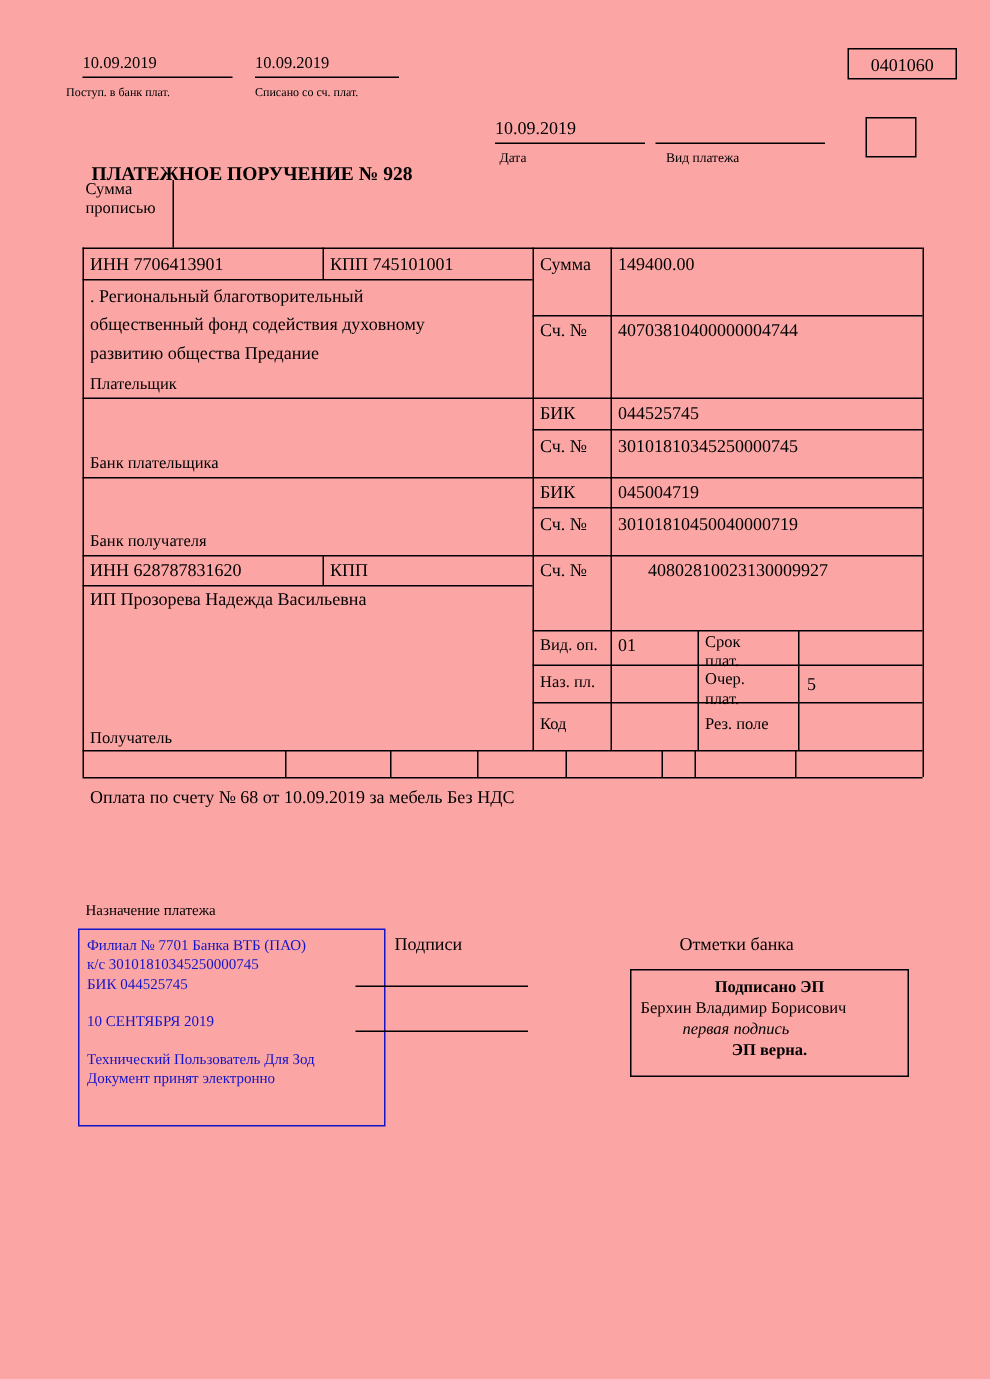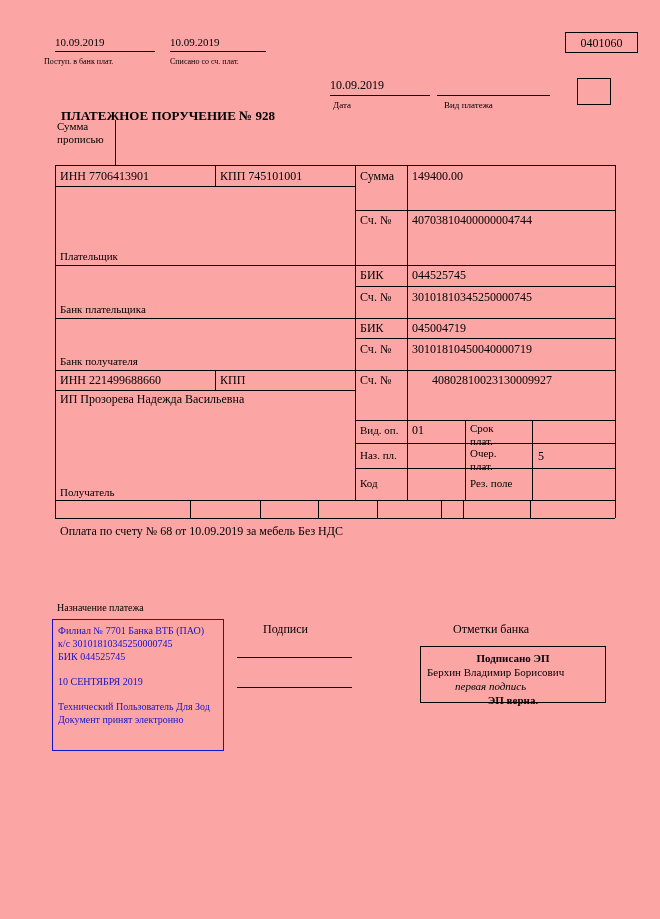--- a/index.html
+++ b/index.html
@@ -16,28 +16,28 @@
   .t8  { font-size:8px;  line-height:10px; }
   .t9  { font-size:9px;  line-height:11px; }
   .t10 { font-size:10px; line-height:12px; }
   .t11 { font-size:11px; line-height:13px; }
   .t12 { font-size:12px; line-height:15px; }
   .t13 { font-size:13px; line-height:16px; }
   .bold { font-weight:bold; }
   .box { position:absolute; border:1px solid #000; box-sizing:border-box; }
   .center { text-align:center; }
   .stamp {
-    position:absolute; left:52px; top:619px; width:172px; height:132px;
+    position:absolute; left:52px; top:619px; width:205px; height:132px;
     border:1px solid #1414c8; box-sizing:border-box;
     color:#1414c8; font-size:10px; line-height:13px; padding:4px 5px;
   }
   .stamp p { margin:0; }
   .stamp .gap { margin-top:12px; }
   .esign {
-    position:absolute; left:420px; top:646px; width:186px; height:57px;
+    position:absolute; left:420px; top:646px; width:186px; height:72px;
     border:1px solid #000; box-sizing:border-box; font-size:11px; line-height:14px;
     padding:4px 6px;
   }
   .esign p { margin:0; }
   .italic { font-style:italic; }
 </style>
 </head>
 <body>
 
 <div class="page">
@@ -87,37 +87,38 @@
   <div class="vline" style="left:318px; top:500px; height:18px;"></div>
   <div class="vline" style="left:377px; top:500px; height:18px;"></div>
   <div class="vline" style="left:441px; top:500px; height:18px;"></div>
   <div class="vline" style="left:463px; top:500px; height:18px;"></div>
   <div class="vline" style="left:530px; top:500px; height:18px;"></div>
 
   <div class="abs t12" style="left:60px; top:169px;">ИНН 7706413901</div>
   <div class="abs t12" style="left:220px; top:169px;">КПП 745101001</div>
   <div class="abs t12" style="left:360px; top:169px;">Сумма</div>
   <div class="abs t12" style="left:412px; top:169px;">149400.00</div>
+  <div class="abs t12" style="left:60px; top:188px; width:240px; line-height:19px;">. Региональный благотворительный общественный фонд содействия духовному развитию общества Предание</div>
   <div class="abs t12" style="left:360px; top:213px;">Сч. №</div>
   <div class="abs t12" style="left:412px; top:213px;">40703810400000004744</div>
   <div class="abs t11" style="left:60px; top:250px;">Плательщик</div>
 
   <div class="abs t12" style="left:360px; top:268px;">БИК</div>
   <div class="abs t12" style="left:412px; top:268px;">044525745</div>
   <div class="abs t12" style="left:360px; top:290px;">Сч. №</div>
   <div class="abs t12" style="left:412px; top:290px;">30101810345250000745</div>
   <div class="abs t11" style="left:60px; top:303px;">Банк плательщика</div>
 
   <div class="abs t12" style="left:360px; top:321px;">БИК</div>
   <div class="abs t12" style="left:412px; top:321px;">045004719</div>
   <div class="abs t12" style="left:360px; top:342px;">Сч. №</div>
   <div class="abs t12" style="left:412px; top:342px;">30101810450040000719</div>
   <div class="abs t11" style="left:60px; top:355px;">Банк получателя</div>
 
-  <div class="abs t12" style="left:60px; top:373px;">ИНН 221499688660</div>
+  <div class="abs t12" style="left:60px; top:373px;">ИНН 628787831620</div>
   <div class="abs t12" style="left:220px; top:373px;">КПП</div>
   <div class="abs t12" style="left:360px; top:373px;">Сч. №</div>
   <div class="abs t12" style="left:432px; top:373px;">40802810023130009927</div>
   <div class="abs t12" style="left:60px; top:392px;">ИП Прозорева Надежда Васильевна</div>
 
   <div class="abs t11" style="left:360px; top:424px;">Вид. оп.</div>
   <div class="abs t12" style="left:412px; top:423px;">01</div>
   <div class="abs t11" style="left:470px; top:422px; width:40px;">Срок плат.</div>
   <div class="abs t11" style="left:360px; top:449px;">Наз. пл.</div>
   <div class="abs t11" style="left:470px; top:447px; width:40px;">Очер. плат.</div>

